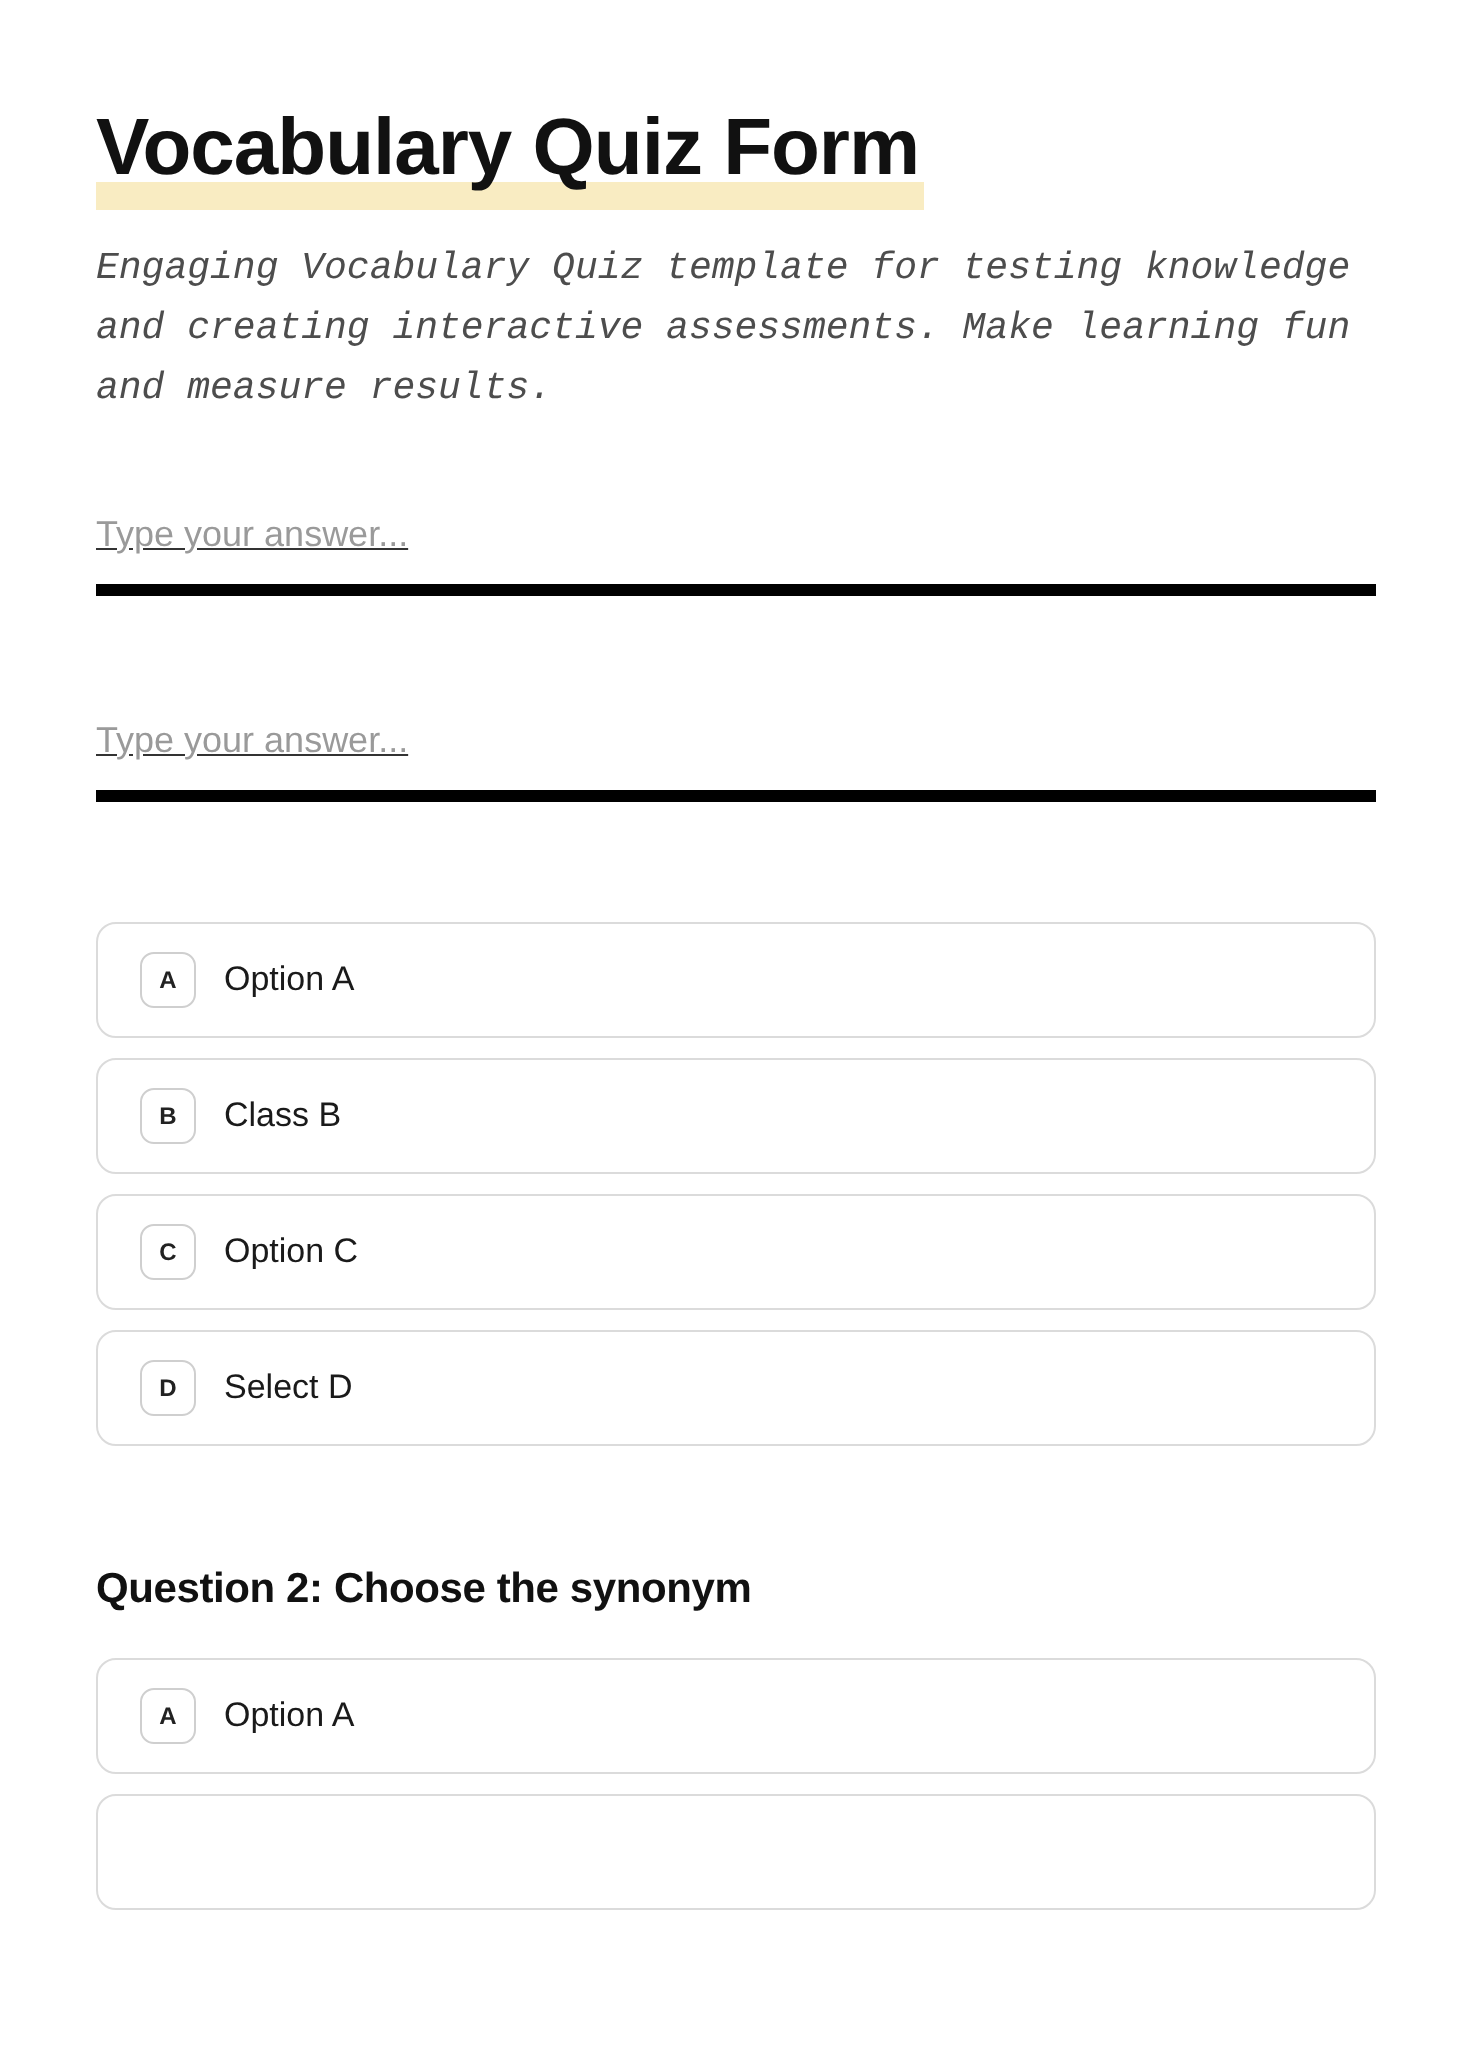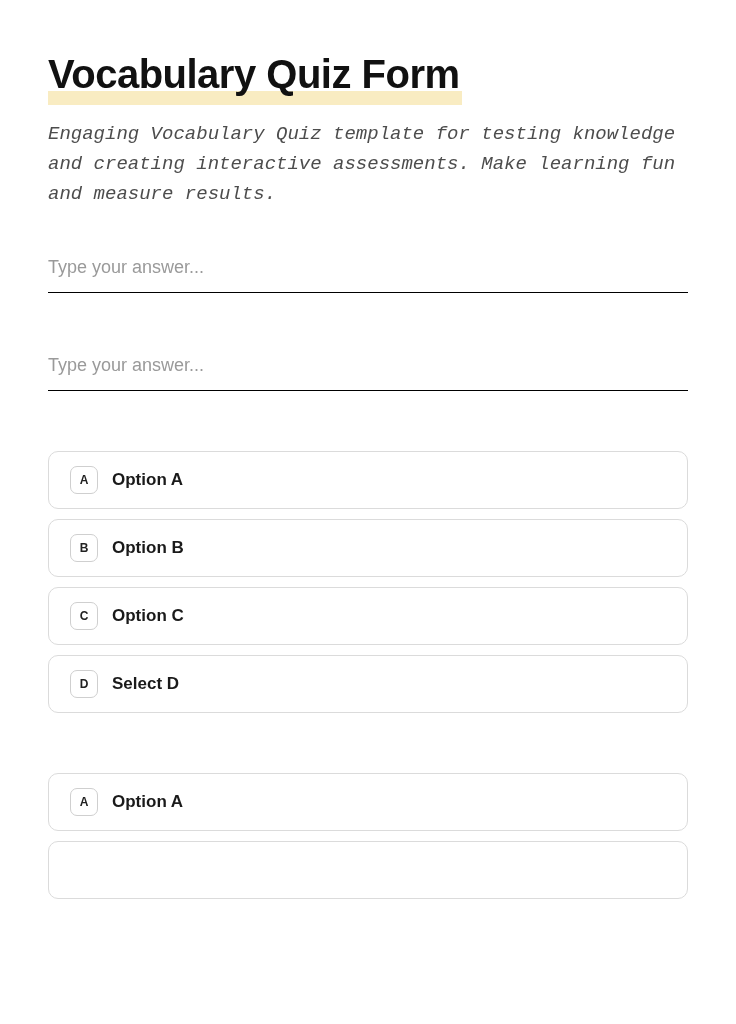--- a/index.html
+++ b/index.html
@@ -50,28 +50,29 @@
     font-size: 22px;
     font-weight: 700;
     letter-spacing: -0.2px;
     color: #111111;
   }
   .text-input {
     display: block;
     width: 100%;
     margin-top: 34px;
     border: none;
-    border-bottom: 1px solid #000000;
+    border-bottom: 6px solid #000000;
     padding: 0 0 14px 0;
     font-family: "Liberation Sans", sans-serif;
     font-size: 18px;
     color: #333333;
     background: transparent;
     outline: none;
     border-radius: 0;
+    text-decoration: underline;
   }
   .text-input::placeholder { color: #9a9a9a; opacity: 1; }
   
   .question { margin-top: 60px; }
   .question-label {
     font-size: 21px;
     font-weight: 700;
     letter-spacing: -0.2px;
     color: #111111;
     margin-bottom: 22px;
@@ -96,21 +97,21 @@
     border: 1px solid #cfcfcf;
     border-radius: 7px;
     font-size: 12px;
     font-weight: 700;
     color: #222222;
     flex: 0 0 auto;
   }
   .option-label {
     margin-left: 14px;
     font-size: 17px;
-    font-weight: 700;
+    font-weight: 400;
     color: #1a1a1a;
   }
 </style>
 </head>
 <body>
 
 <div class="page">
 
   
   <h1 class="title">Vocabulary Quiz Form</h1>
@@ -128,34 +129,35 @@
 
   
   <div class="question">
 
     <div class="option-card">
       <span class="option-letter">A</span>
       <span class="option-label">Option A</span>
     </div>
     <div class="option-card">
       <span class="option-letter">B</span>
-      <span class="option-label">Option B</span>
+      <span class="option-label">Class B</span>
     </div>
     <div class="option-card">
       <span class="option-letter">C</span>
       <span class="option-label">Option C</span>
     </div>
     <div class="option-card">
       <span class="option-letter">D</span>
       <span class="option-label">Select D</span>
     </div>
   </div>
 
   
   <div class="question">
+    <div class="question-label">Question 2: Choose the synonym</div>
 
     <div class="option-card">
       <span class="option-letter">A</span>
       <span class="option-label">Option A</span>
     </div>
 
     <div class="option-card">
       
       
     </div>

